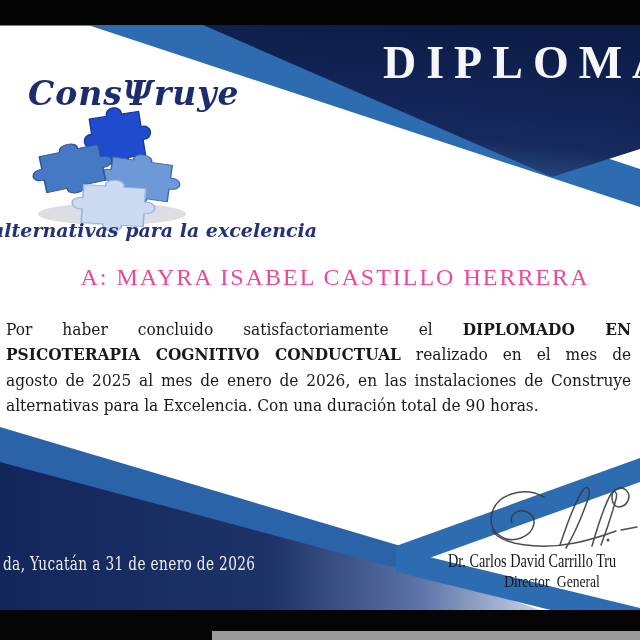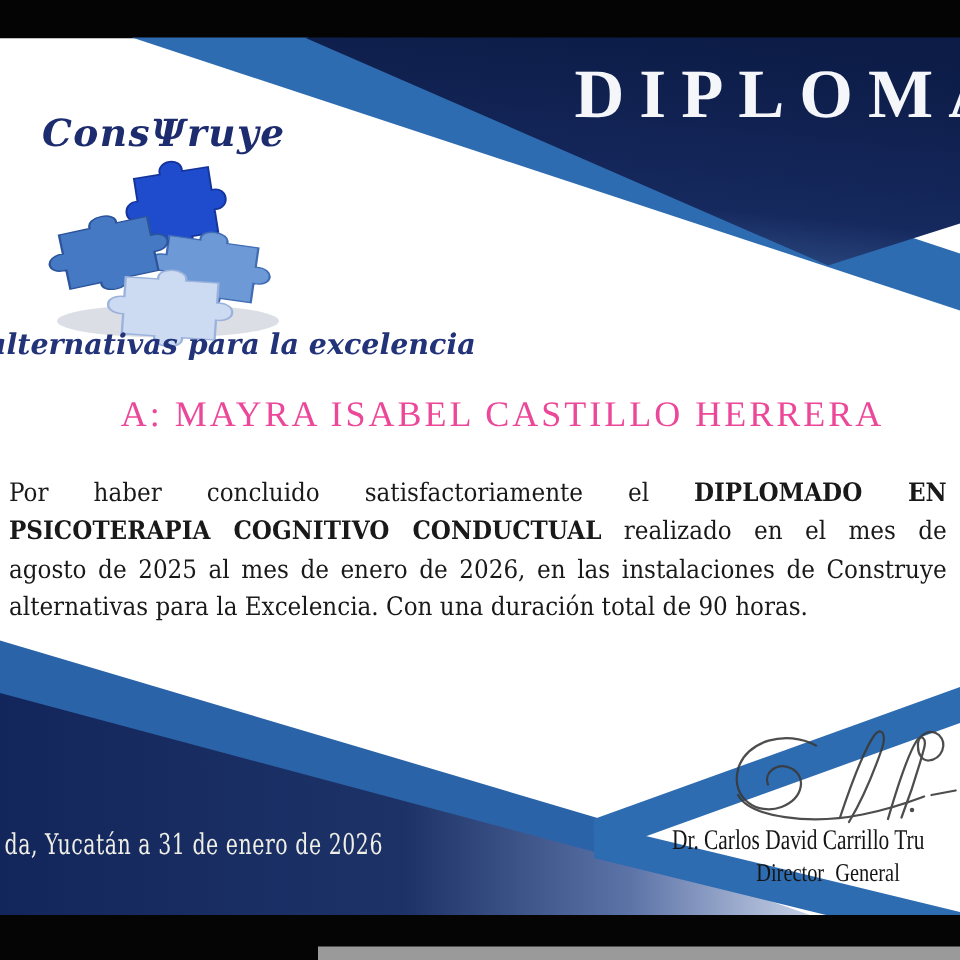--- a/index.html
+++ b/index.html
@@ -8,21 +8,21 @@
     background:#ffffff;font-family:"Liberation Serif",serif;
   }
   .deco{position:absolute;left:0;top:0;z-index:1;}
   .txt{position:absolute;z-index:3;}
   .diploma-title{
     left:383px;top:40px;color:#f4f6fa;font-family:"Liberation Serif",serif;
     font-weight:bold;font-size:46px;letter-spacing:10px;white-space:nowrap;line-height:1;
   }
   .brand{
     left:28px;top:74px;color:#1c2c6e;font-family:"DejaVu Serif",serif;
-    font-style:italic;font-weight:bold;font-size:25px;letter-spacing:1px;white-space:nowrap;
+    font-style:italic;font-weight:bold;font-size:33px;letter-spacing:1px;white-space:nowrap;
   }
   .tagline{
     left:-8px;top:219px;color:#23337a;font-family:"DejaVu Serif",serif;
     font-style:italic;font-weight:bold;font-size:19px;white-space:nowrap;
   }
   .recipient{
     left:0;top:264px;width:640px;text-align:center;text-indent:30px;
     color:#ec4899;font-size:24px;letter-spacing:2px;white-space:nowrap;
     font-family:"Liberation Serif",serif;
   }

